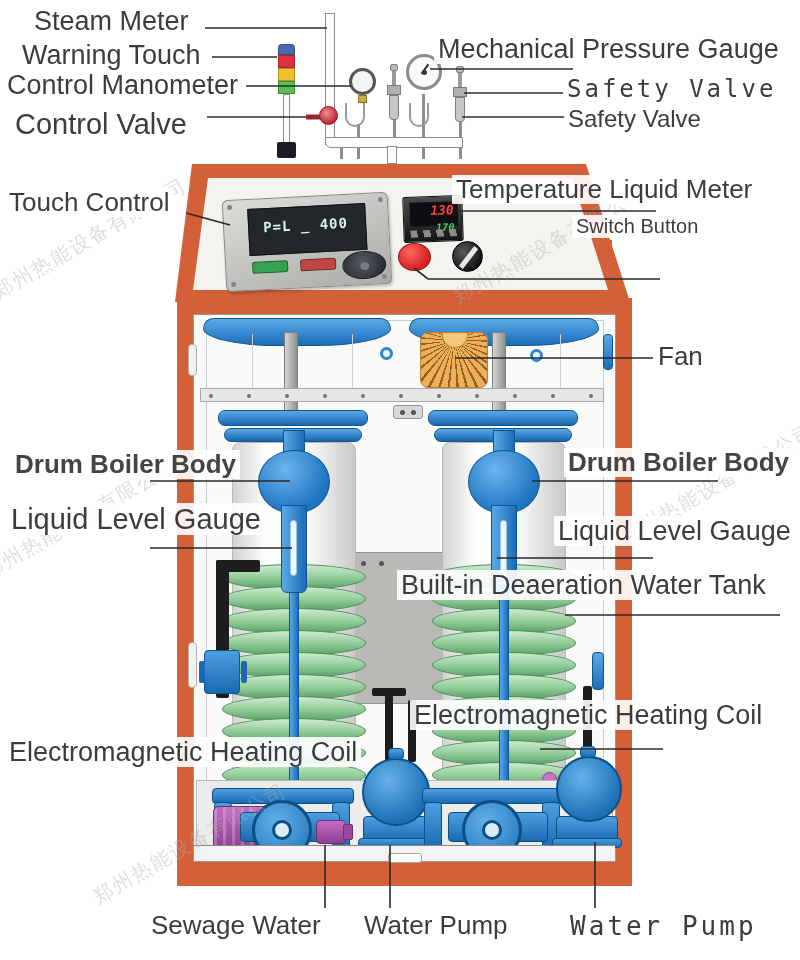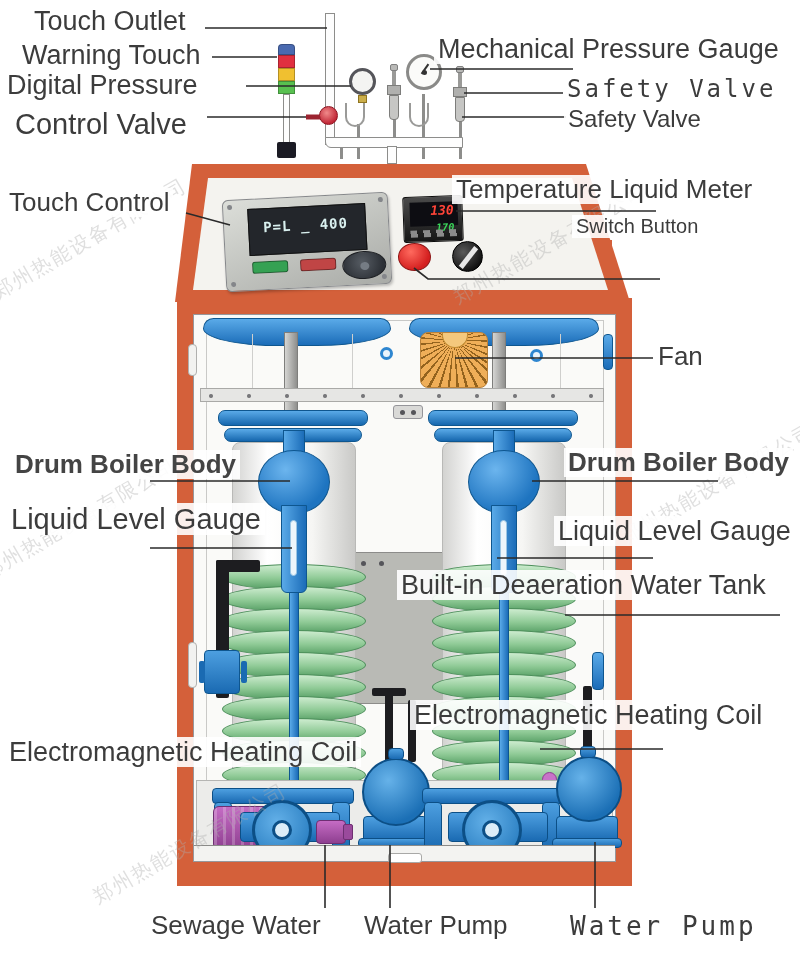--- a/index.html
+++ b/index.html
@@ -365,23 +365,23 @@
       <line x1="565" y1="615" x2="780" y2="615"></line>
       <line x1="540" y1="749" x2="663" y2="749"></line>
       <line x1="325" y1="845" x2="325" y2="908"></line>
       <line x1="390" y1="845" x2="390" y2="908"></line>
       <line x1="595" y1="842" x2="595" y2="908"></line>
     </g>
     <line x1="306" y1="117" x2="320" y2="117" stroke="#9c2430" stroke-width="5"></line>
     <line x1="610" y1="240" x2="610" y2="253" stroke="#d4603a" stroke-width="4"></line>
   </svg>
 
-  <div class="lbl" style="left:30px;top:6px;font-size:27px;">Touch Outlet</div>
+  <div class="lbl" style="left:30px;top:6px;font-size:27px;">Steam Meter</div>
   <div class="lbl" style="left:18px;top:40px;font-size:27px;">Warning Touch</div>
-  <div class="lbl" style="left:3px;top:70px;font-size:27px;">Digital Pressure</div>
+  <div class="lbl" style="left:3px;top:70px;font-size:27px;">Control Manometer</div>
   <div class="lbl" style="left:11px;top:108px;font-size:29px;">Control Valve</div>
   <div class="lbl" style="left:434px;top:34px;font-size:27px;">Mechanical Pressure Gauge</div>
   <div class="lbl mono" style="left:563px;top:76px;font-size:24px;">Safety Valve</div>
   <div class="lbl" style="left:564px;top:105px;font-size:24px;">Safety Valve</div>
   <div class="lbl" style="left:5px;top:188px;font-size:26px;">Touch Control</div>
   <div class="lbl" style="left:452px;top:175px;font-size:26px;">Temperature Liquid Meter</div>
   <div class="lbl" style="left:572px;top:215px;font-size:20px;">Switch Button</div>
   <div class="lbl" style="left:654px;top:342px;font-size:26px;">Fan</div>
   <div class="lbl bold" style="left:11px;top:450px;font-size:26px;">Drum Boiler Body</div>
   <div class="lbl bold" style="left:564px;top:448px;font-size:26px;">Drum Boiler Body</div>

